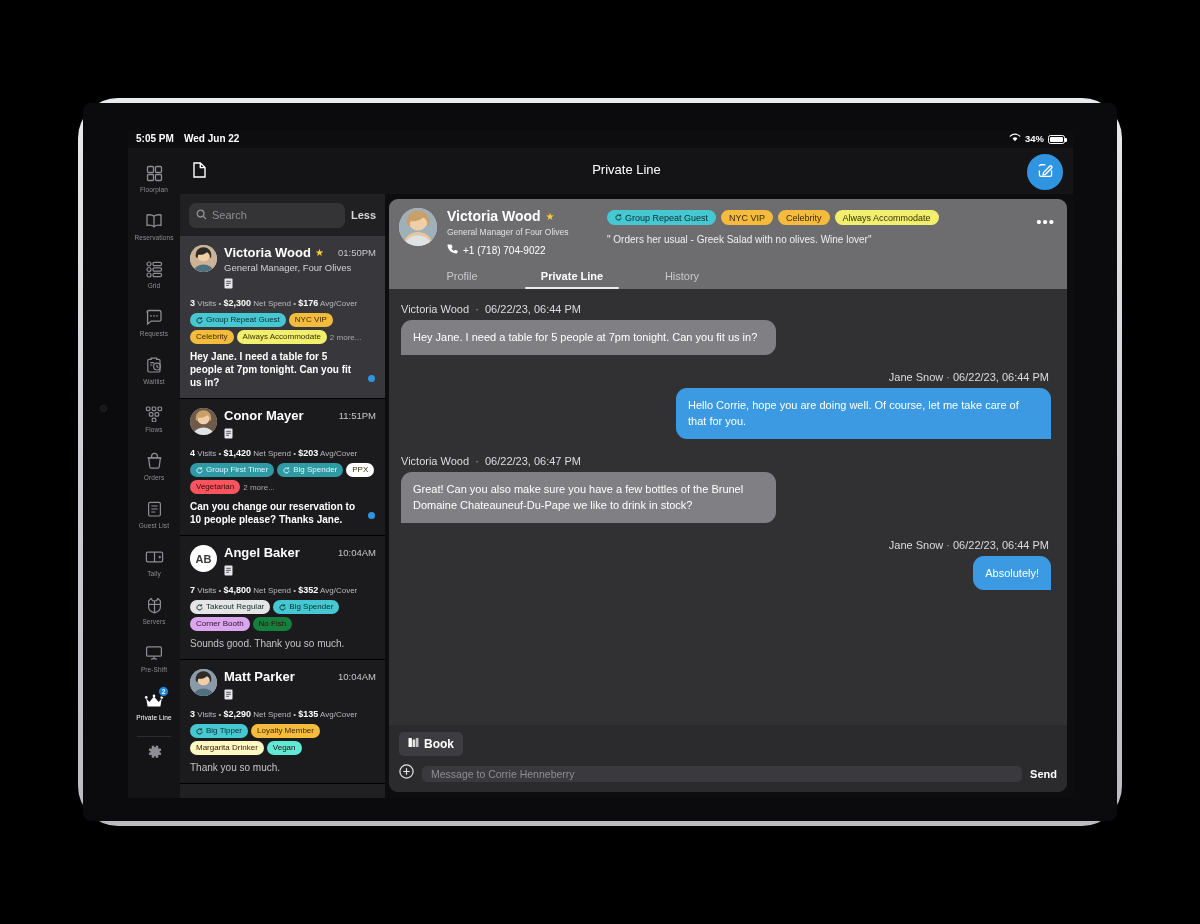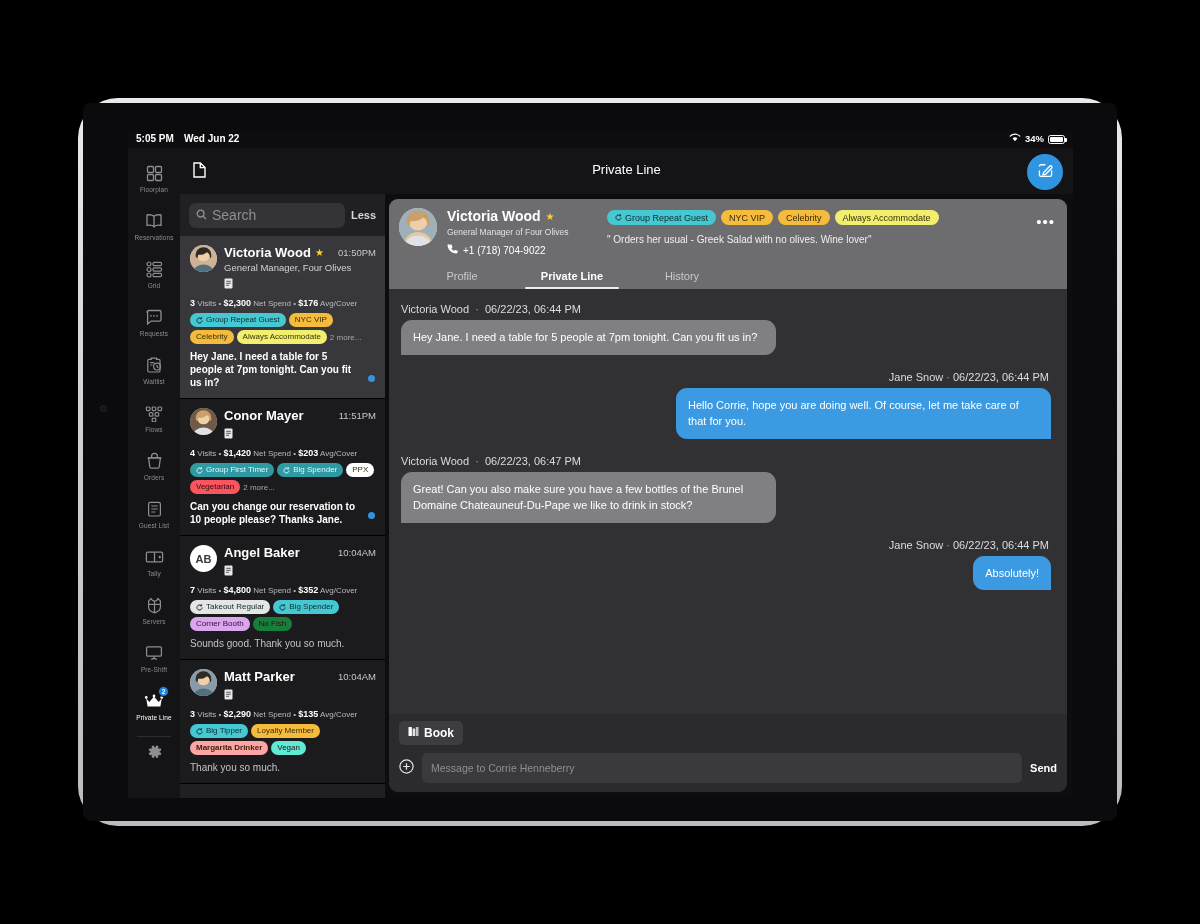--- a/index.html
+++ b/index.html
@@ -115,21 +115,21 @@
     overflow:hidden;
   }
   #list-search-row {
     height: 42px; display:flex; align-items:center; gap:6px;
     padding: 0 9px; background:#202022;
   }
   #search-box {
     flex:1; height:25px; border-radius:7px; background:#343437;
     display:flex;align-items:center; gap:5px; padding:0 7px;
   }
-  #search-placeholder { color:#8e8e93; font-size:14px; }
+  #search-placeholder { color:#8e8e93; font-size:11px; }
   #less-button { color:#d7d7db; font-size:11px; font-weight:600; cursor:pointer; }
 
   .chat-row {
     padding: 9px 9px 9px 10px;
     border-bottom: 1px solid #000;
     cursor: pointer;
     position: relative;
   }
   .chat-row.selected { background:#38383c; }
   .chat-row:not(.selected) { background:#1b1b1d; }
@@ -229,21 +229,21 @@
 
   #composer-area { background:#2b2b2e; padding:7px 10px 9px; }
   #book-button {
     display:inline-flex; align-items:center; gap:5px;
     background:#3d3d41; color:#fff; font-size:12px; font-weight:700;
     padding:5px 9px; border-radius:5px; cursor:pointer;
   }
   #composer-row { display:flex; align-items:center; gap:8px; margin-top:8px; }
   #plus-icon { color:#e6e6ea; cursor:pointer; flex:none; }
   #message-input {
-    flex:1; height:30px; background:#3a3a3e; border-radius:5px;
+    flex:1; height:16px; background:#3a3a3e; border-radius:5px;
     display:flex; align-items:center; padding:0 9px;
   }
   #message-placeholder { color:#8e8e93; font-size:10.5px; }
   #send-button { color:#fff; font-size:11px; font-weight:600; cursor:pointer; }
 </style>
 </head>
 <body>
 
 <div id="tablet-frame">
   <div id="tablet-screen">
@@ -605,21 +605,21 @@
                     <svg width="7" height="7" viewBox="0 0 8 8" fill="none" stroke="#0d2b2e" stroke-width="1.1">
                       <path d="M6.9 4A2.9 2.9 0 1 1 5.9 1.8"></path>
                       <path d="M6.4 0.4v1.7H4.7"></path>
                     </svg>
                   </span>
                   <span>Big Tipper</span>
                 </span>
                 <span class="tag" style="background: rgb(245, 187, 60); color: rgb(58, 43, 5);">
                   <span>Loyalty Member</span>
                 </span>
-                <span class="tag" style="background: #fca5a5; color: rgb(64, 32, 10); font-weight: bold;">
+                <span class="tag" style="background: #fef9c3; color: rgb(64, 32, 10);">
                   <span>Margarita Drinker</span>
                 </span>
                 <span class="tag" style="background: #5eead4; color: rgb(61, 5, 8);">
                   <span>Vegan</span>
                 </span>
               </div>
               <div class="chat-preview read">Thank you so much.</div>
             </div>
           </div>
       </div>

